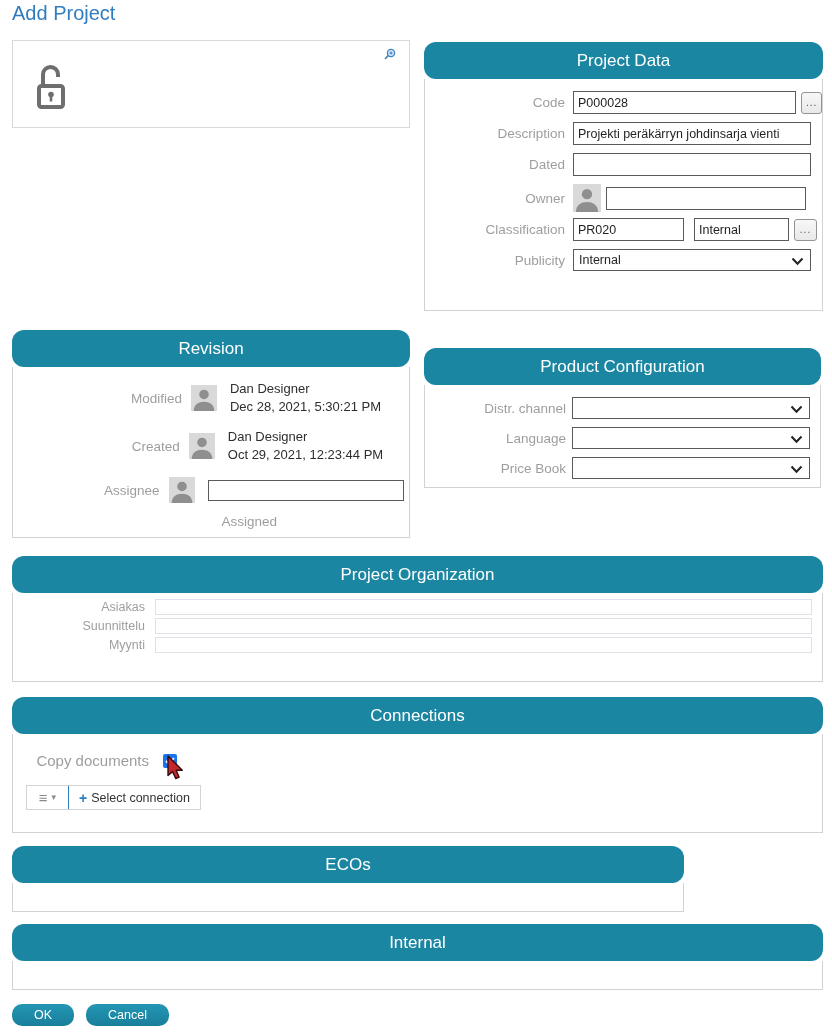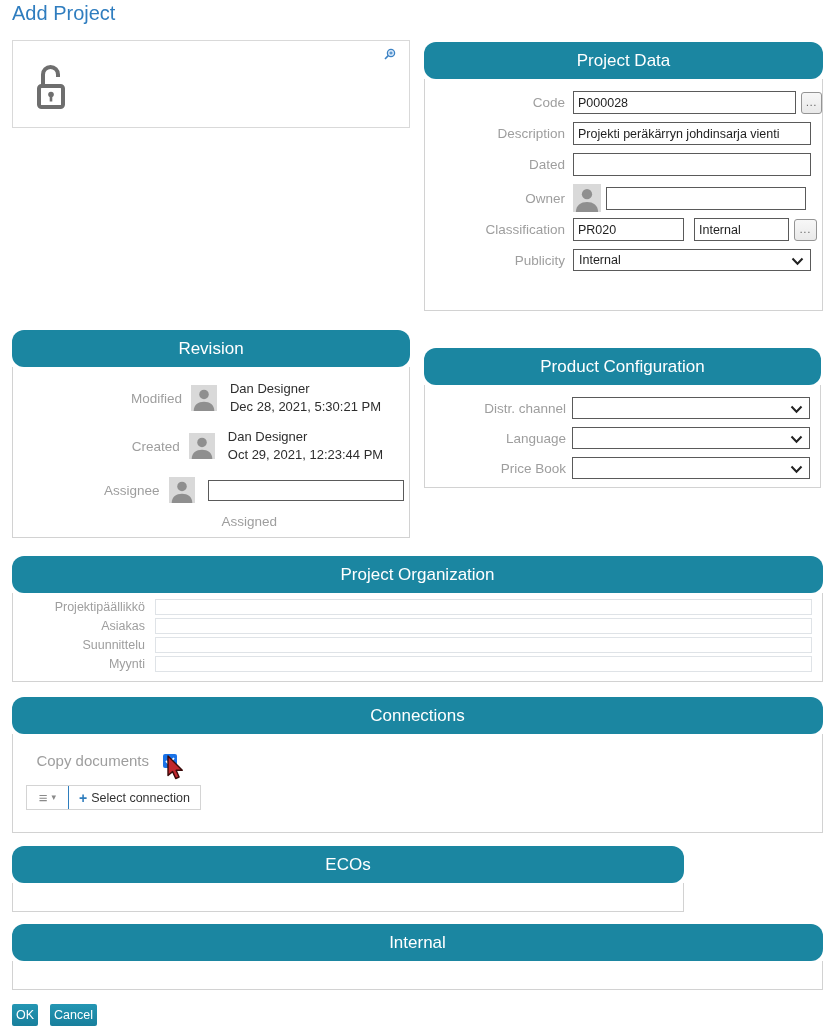--- a/index.html
+++ b/index.html
@@ -75,21 +75,21 @@
   .menu-btn { width:41px; display:flex; align-items:center; justify-content:center; gap:4px; background:#fff; border:none; cursor:pointer; }
   .menu-glyph { color:#8a8a8a; font-size:15px; line-height:1; }
   .caret-glyph { color:#8a8a8a; font-size:9px; line-height:1; }
   .vsep { width:1px; background:#2e7dbd; }
   .select-conn { display:flex; align-items:center; gap:4px; padding:0 10px; background:#fff; border:none;
     font-family:inherit; font-size:12.5px; color:#333; cursor:pointer; }
   .plus-glyph { color:#2e7dbd; font-size:14px; font-weight:bold; line-height:1; }
 
   
   .footer { position:absolute; left:12px; top:1004px; display:flex; gap:12px; }
-  .action-btn { height:22px; padding:0 4px; border:none; border-radius:2px; background:linear-gradient(#2496b3,#187f9c);
+  .action-btn { height:22px; padding:0 22px; border:none; border-radius:10px; background:linear-gradient(#2496b3,#187f9c);
     color:#fff; font-family:inherit; font-size:12.5px; font-weight:300; cursor:pointer; }
 
   .mouse-cursor { position:absolute; left:167px; top:755px; z-index:10; }
 </style>
 </head>
 <body>
 
 <div class="page">
 
   <h1 class="page-title">Add Project</h1>
@@ -224,24 +224,20 @@
           </svg>
         </div>
       </div>
     </div>
   </section>
 
   <section class="panel p-org">
     <div class="panel-header">Project Organization</div>
     <div class="panel-body">
       <div class="orow">
-        <label class="olabel">Projektipäällikkö</label>
-        <input class="oinput" value="" style="">
-      </div>
-      <div class="orow">
         <label class="olabel">Asiakas</label>
         <input class="oinput" value="" style="">
       </div>
       <div class="orow">
         <label class="olabel">Suunnittelu</label>
         <input class="oinput" value="" style="">
       </div>
       <div class="orow">
         <label class="olabel">Myynti</label>
         <input class="oinput" value="" style="">

